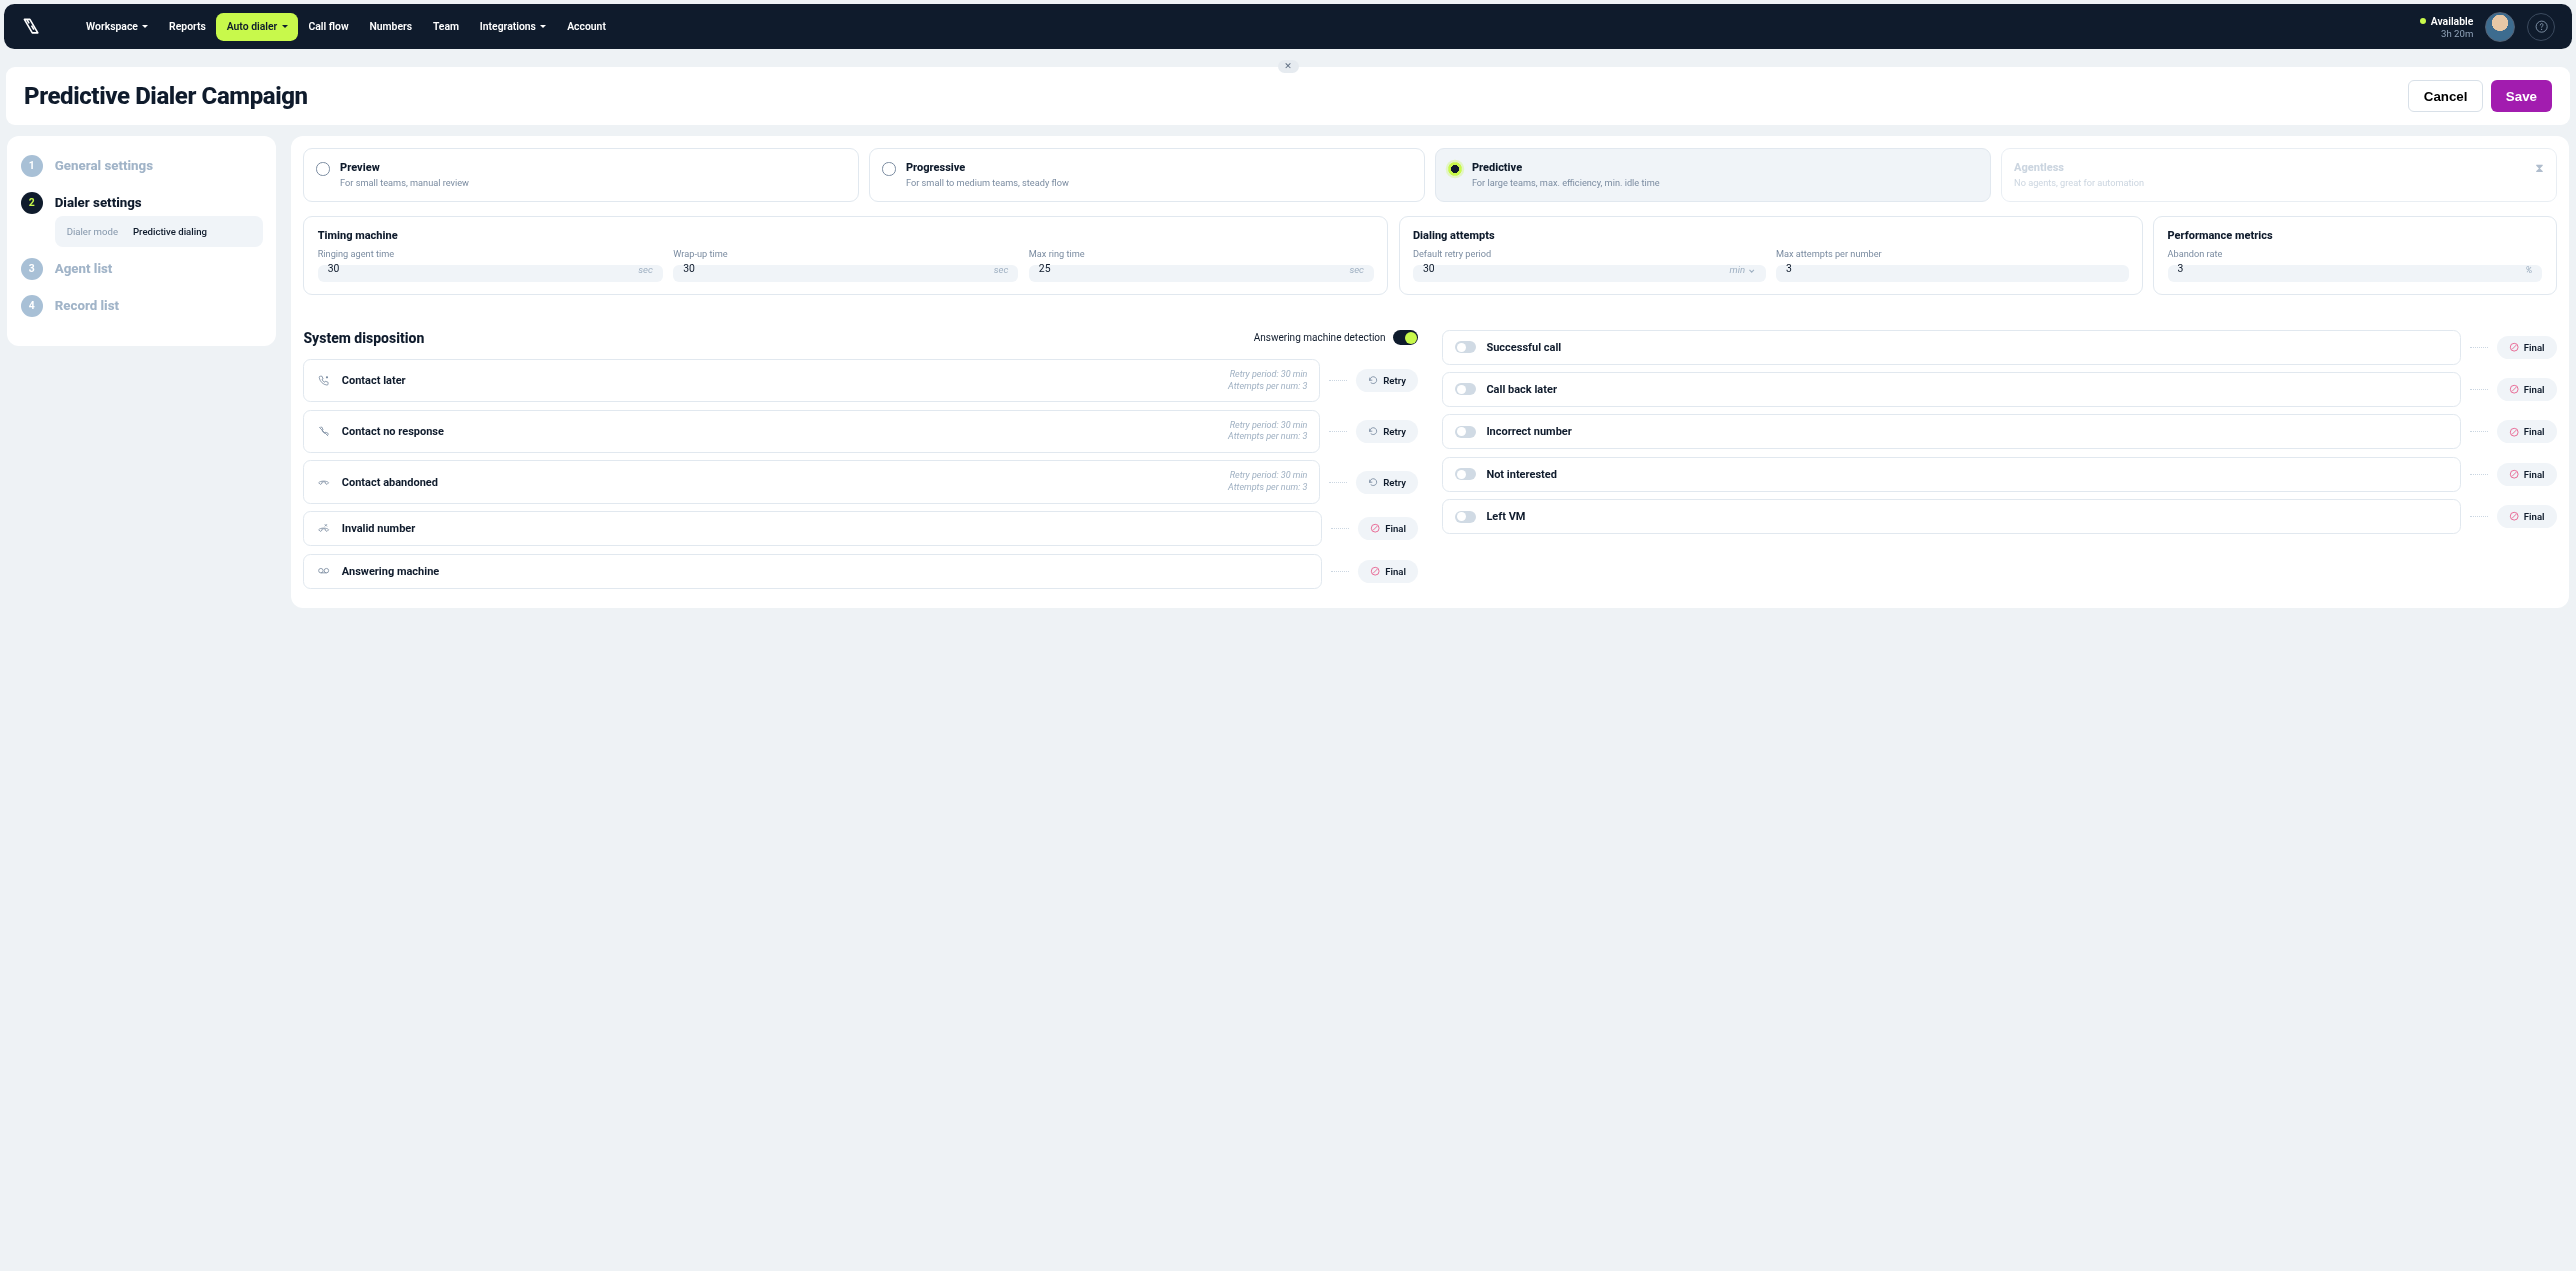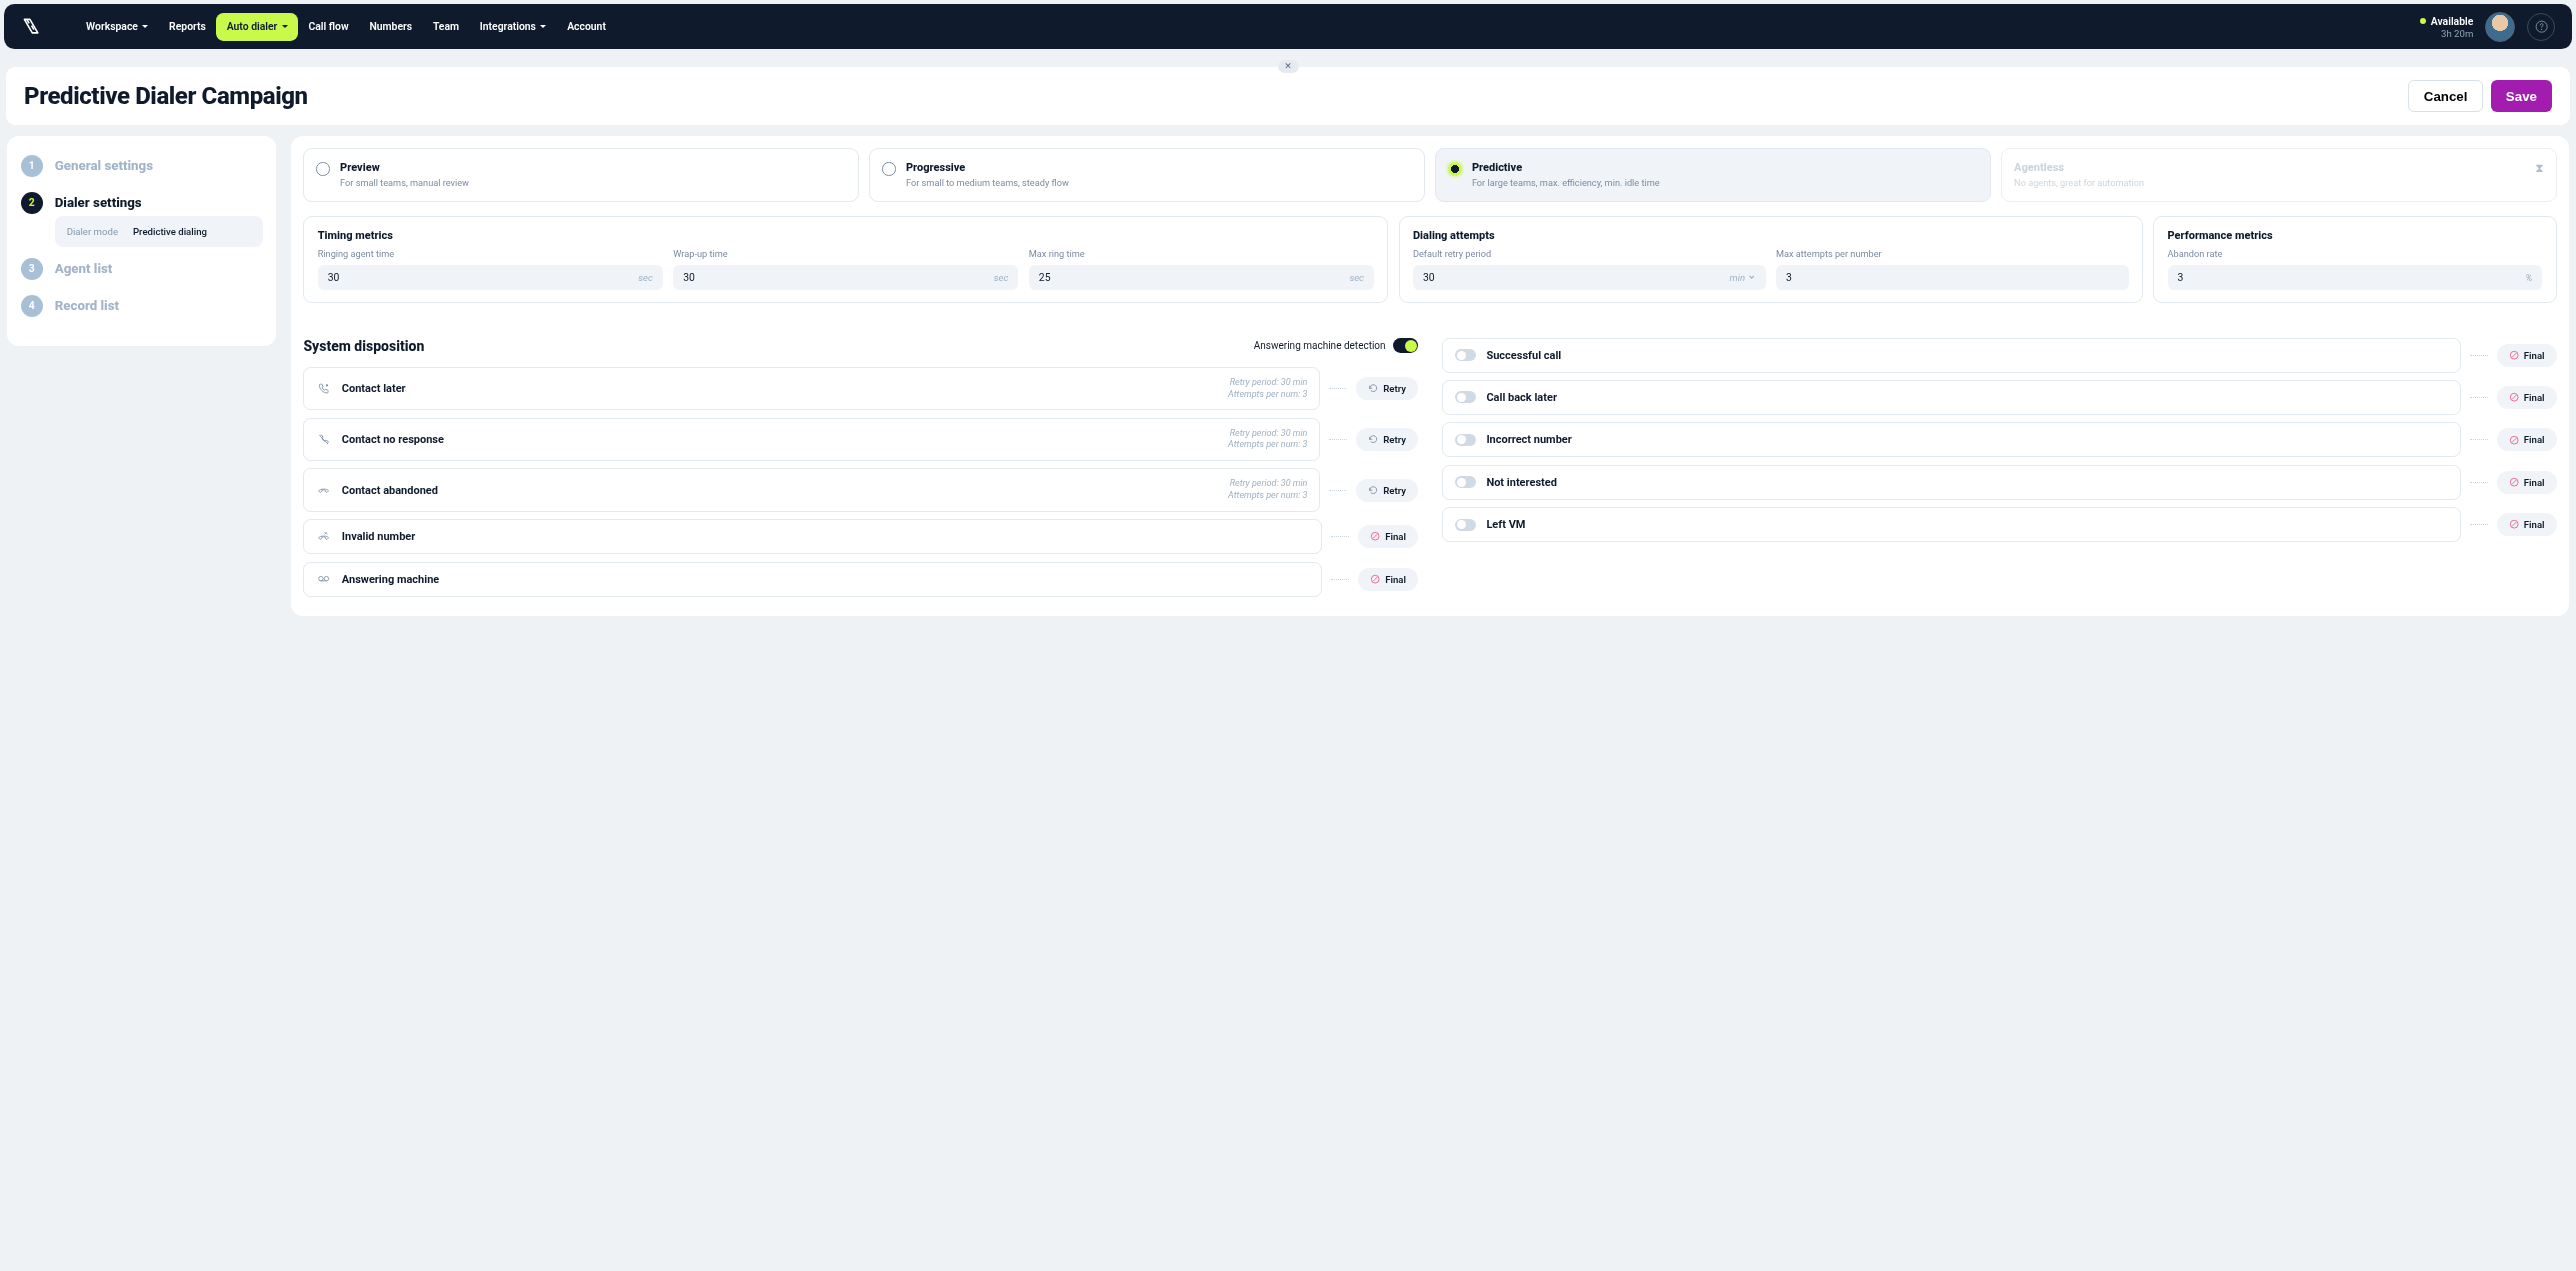--- a/index.html
+++ b/index.html
@@ -55,21 +55,21 @@
 .mode-card p { font-size:9.2px; color:#7b8ca1; line-height:1.35; }
 .mode-card.disabled h4, .mode-card.disabled p { color:#b6c4d3; }
 .hourglass { color:#8fa2b8; margin-left:auto; font-size:12px; }
 
 .panels { display:flex; gap:10.4px; margin-top:13.3px; }
 .panel { border:0.7px solid #e1e8ef; border-radius:9px; padding:12px 13.3px; }
 .panel h4 { font-size:11px; font-weight:800; margin-bottom:6px; }
 .field-row { display:flex; gap:10.4px; }
 .field { flex:1; }
 .field-label { font-size:9.2px; color:#7b8ca1; margin-bottom:6px; }
-.field-input { background:#f0f4f8; border:0.7px solid transparent; border-radius:6px; padding:6px 9px; display:flex; align-items:center; height:25px; }
+.field-input { background:#f0f4f8; border:0.7px solid transparent; border-radius:6px; padding:6px 9px; display:flex; align-items:flex-end; height:17px; }
 .field-input span.val { flex:1; font-size:10.4px; }
 .field-input span.unit { color:#9fb0c2; font-style:italic; font-size:9.6px; }
 
 .dispo-area { display:flex; gap:24px; margin-top: 35px; }
 .dispo-col { flex:1; }
 .dispo-head { display:flex; align-items:center; margin-bottom:13.3px; }
 .dispo-head h3 { font-size:14px; font-weight:800; }
 .amd-wrap { margin-left:auto; display:flex; align-items:center; gap:7.4px; font-size:10px; color:#0f1b2c; }
 .toggle { width:25px; height:15px; border-radius:7.4px; background:#0f1b2c; position:relative; }
 .toggle::after { content:''; position:absolute; right:1.5px; top:1.5px; width:12px;height:12px;border-radius:50%; background:#c8f94b; }
@@ -232,21 +232,21 @@
           <div>
             <h4>Agentless</h4>
             <p>No agents, great for automation</p>
           </div>
           <span class="hourglass">⧗</span>
         </div>
       </div>
 
     <div class="panels">
       <div class="panel" style="flex:1.55">
-        <h4>Timing metrics</h4>
+        <h4>Timing machine</h4>
         <div class="field-row" id="timing-fields">
             <div class="field">
               <div class="field-label">Ringing agent time</div>
       <div class="field-input">
         <span class="val">30</span>
         <span class="unit">sec</span>
       </div>
             </div>
             <div class="field">
               <div class="field-label">Wrap-up time</div>

